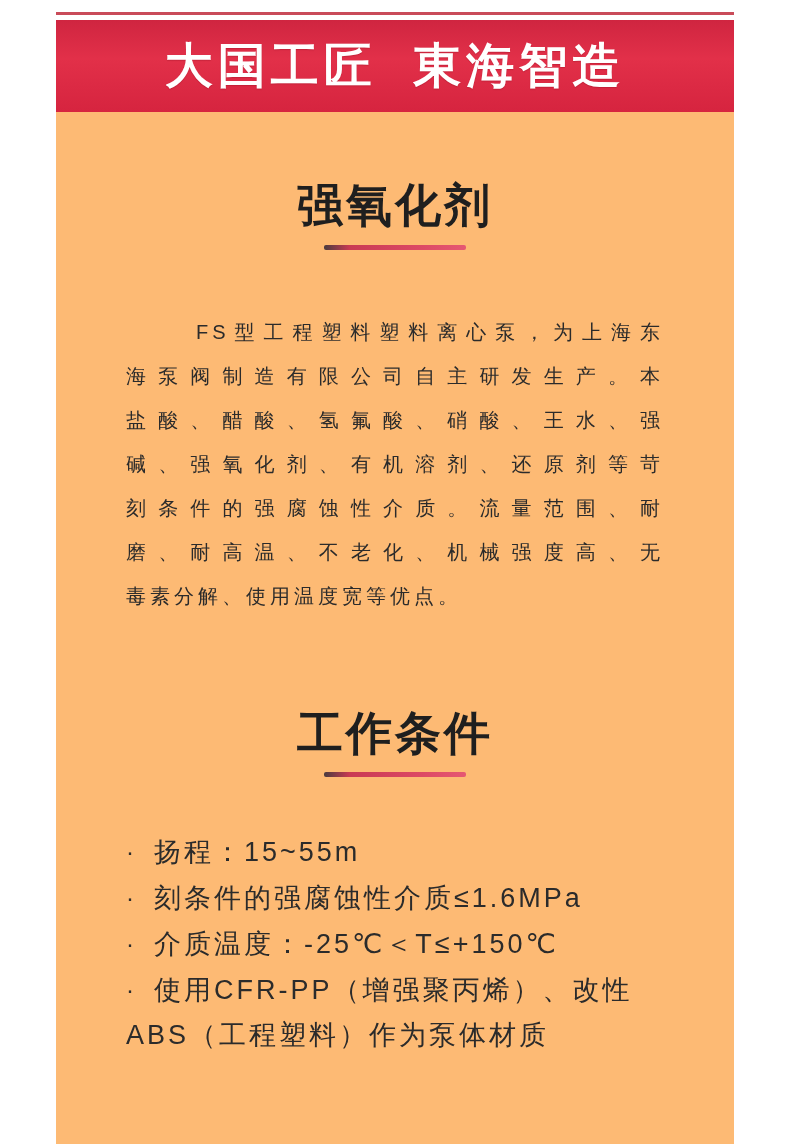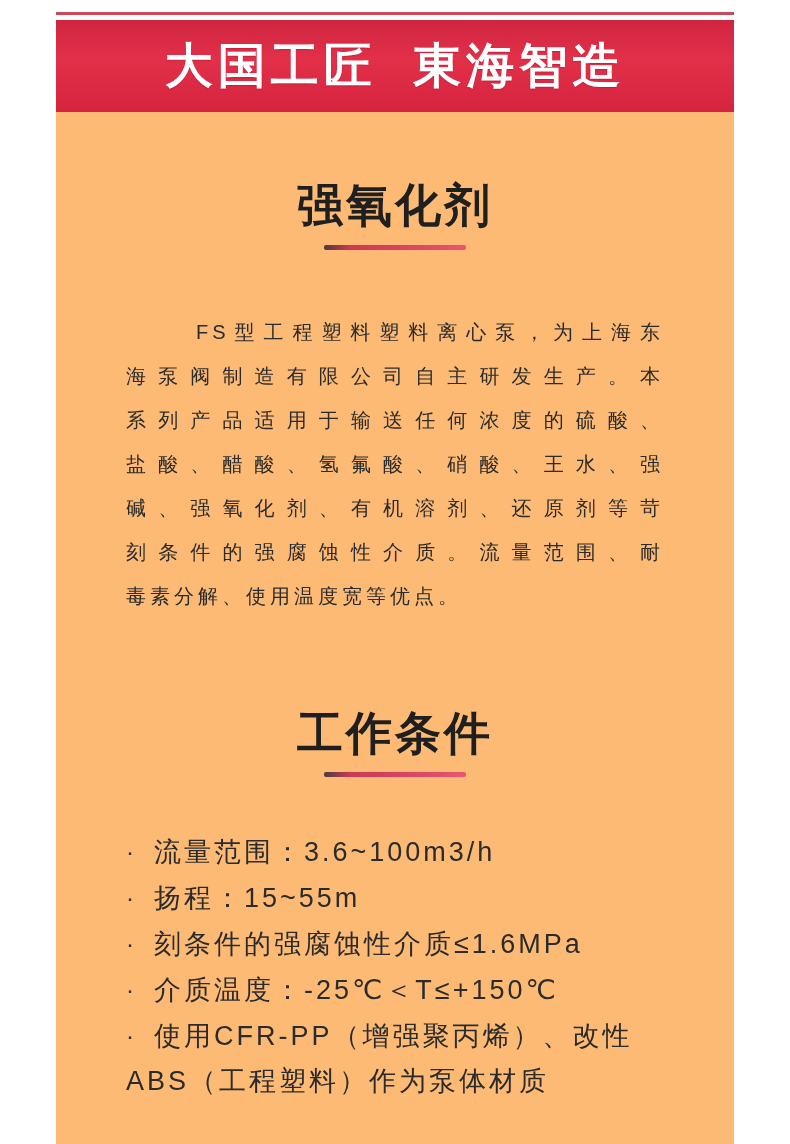--- a/index.html
+++ b/index.html
@@ -110,36 +110,33 @@
     <span class="banner-title">大国工匠 東海智造</span>
   </header>
 
   <section>
     <h2 class="section-heading overview-head">强氧化剂</h2>
     <div class="heading-underline"></div>
 
     <div class="paragraph">
       <div class="jline indent">FS型工程塑料塑料离心泵，为上海东</div>
       <div class="jline">海泵阀制造有限公司自主研发生产。本</div>
-      <div class="jline">系列产品适用于输送任何浓度的硫酸、</div>
       <div class="jline">盐酸、醋酸、氢氟酸、硝酸、王水、强</div>
       <div class="jline">碱、强氧化剂、有机溶剂、还原剂等苛</div>
       <div class="jline">刻条件的强腐蚀性介质。流量范围、耐</div>
+      <div class="jline">磨、耐高温、不老化、机械强度高、无</div>
       <div class="jline last">毒素分解、使用温度宽等优点。</div>
     </div>
   </section>
 
   <section>
     <h2 class="section-heading conditions-head">工作条件</h2>
     <div class="heading-underline"></div>
 
     <ul class="cond-list">
-      <li class="cond-item">
-        <span class="bullet">·</span><span>流量范围：3.6~100m3/h</span>
-      </li>
       <li class="cond-item">
         <span class="bullet">·</span><span>扬程：15~55m</span>
       </li>
       <li class="cond-item">
         <span class="bullet">·</span><span>刻条件的强腐蚀性介质≤1.6MPa</span>
       </li>
       <li class="cond-item">
         <span class="bullet">·</span><span>介质温度：-25℃＜T≤+150℃</span>
       </li>
       <li class="cond-item">

